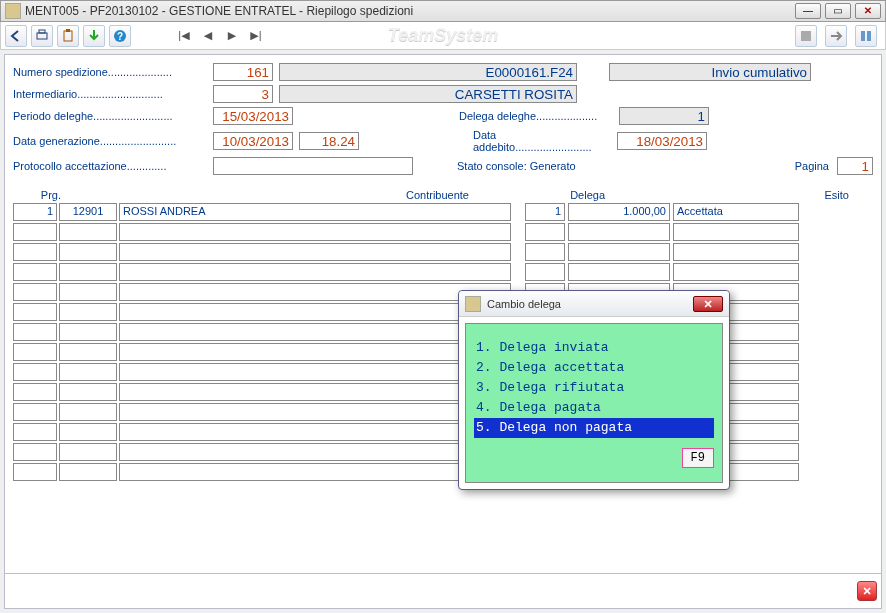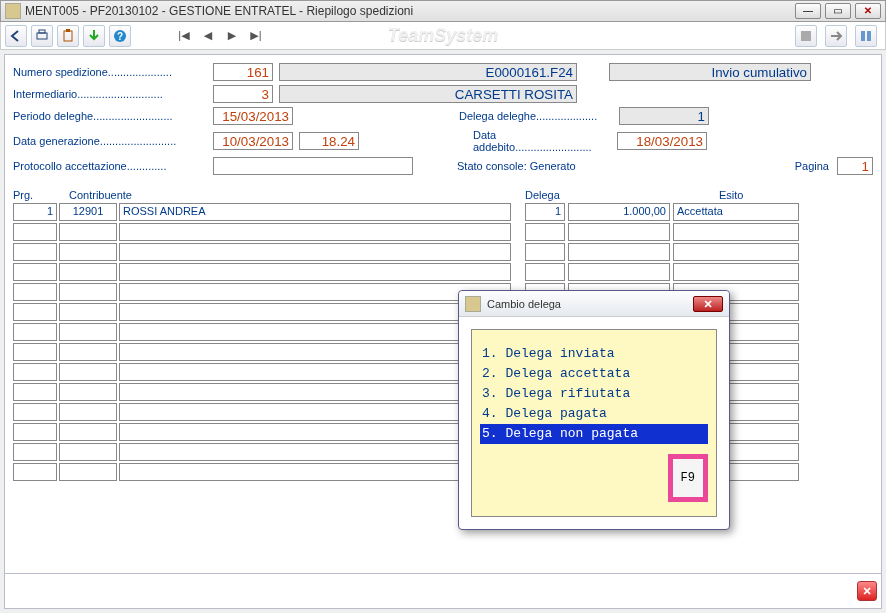--- a/index.html
+++ b/index.html
@@ -31,21 +31,21 @@
 .input { border: 1px solid #888; background: #fff; height: 18px; padding: 1px 3px; color: #c2410c; text-align: right; }
 .input-left { text-align: right; }
 .input-num-small { width: 60px; }
 .input-num-med { width: 80px; }
 .input-readonly { background: #e8e8e8; color: #003a8c; }
 .second-label { width: 160px; color: #003a8c; margin-left: 20px; }
 .pagina-lbl { margin-left: auto; color: #003a8c; }
 .pagina-in { width: 36px; margin-left: 8px; }
 
 
-.col-headers { display: flex; margin-top: 14px; color: #003a8c; font-size: 11px; }
+.col-headers { display: flex; margin-top: 14px; color: #003a8c; font-size: 11px; text-align: right; }
 .ch-prg { width: 48px; }
 .ch-contrib { width: 400px; margin-left: 8px; }
 .ch-delega { width: 80px; margin-left: 56px; }
 .ch-amount { width: 80px; margin-left: 10px; }
 .ch-esito { width: 130px; margin-left: 24px; }
 
 
 .grid { margin-top: 2px; }
 .grid-row { display: flex; margin-bottom: 2px; }
 .cell { border: 1px solid #888; height: 18px; background: #fff; padding: 1px 3px; color: #003a8c; font-size: 11px; }
@@ -59,25 +59,25 @@
 
 .bottom-panel { position: absolute; left: 4px; right: 4px; bottom: 4px; height: 36px; background: #fff; border: 1px solid #bbc; display: flex; align-items: center; justify-content: flex-end; padding: 4px; }
 .close-sm { width: 20px; height: 20px; border: 1px solid #a33; border-radius: 3px; background: linear-gradient(#f88,#d22); color: #fff; text-align: center; line-height: 18px; font-weight: bold; cursor: pointer; }
 
 
 .dialog { position: absolute; left: 458px; top: 290px; width: 272px; background: #fff; border: 1px solid #5a5a8a; border-radius: 4px; box-shadow: 3px 3px 8px rgba(0,0,0,0.4); z-index: 10; }
 .dlg-title { background: linear-gradient(#fdfdfd,#e5eaef); height: 26px; display: flex; align-items: center; padding: 0 6px; border-bottom: 1px solid #ccc; border-radius: 4px 4px 0 0; }
 .dlg-title-icon { width: 16px; height: 16px; background: #d8c890; border: 1px solid #aa9; margin-right: 6px; }
 .dlg-title-text { flex: 1; font-size: 11px; color: #333; }
 .dlg-close { width: 30px; height: 16px; border-radius: 2px; background: linear-gradient(#e88,#b22); color: #fff; text-align: center; line-height: 15px; font-size: 11px; font-weight: bold; border: 1px solid #700; cursor: pointer; }
-.dlg-body { background: #fef9c3; border: 1px solid #888; margin: 12px; padding: 14px 8px; }
+.dlg-body { background: #86efac; border: 1px solid #888; margin: 6px; padding: 14px 8px; }
 .dlg-item { font-family: "Courier New", monospace; font-size: 13px; color: #003a8c; padding: 0 2px; line-height: 20px; white-space: pre; }
 .dlg-item.selected { background: #1030d0; color: #fff; }
 .dlg-f9 { text-align: right; margin-top: 10px; }
-.dlg-f9-btn { display: inline-block; border: 5px solid #ec4899; background: #f5f5f5; padding: 12px 8px; font-family: "Courier New", monospace; font-size: 12px; cursor: pointer; }
+.dlg-f9-btn { display: inline-block; border: 1px solid #ec4899; background: #f5f5f5; padding: 2px 8px; font-family: "Courier New", monospace; font-size: 12px; cursor: pointer; }
 </style>
 </head>
 <body>
 
 <div class="title-bar">
   <div class="title-icon"></div>
   <div class="title-text">MENT005 - PF20130102 - GESTIONE ENTRATEL - Riepilogo spedizioni</div>
   <div class="win-btns">
     <div class="win-btn">—</div>
     <div class="win-btn">▭</div>

